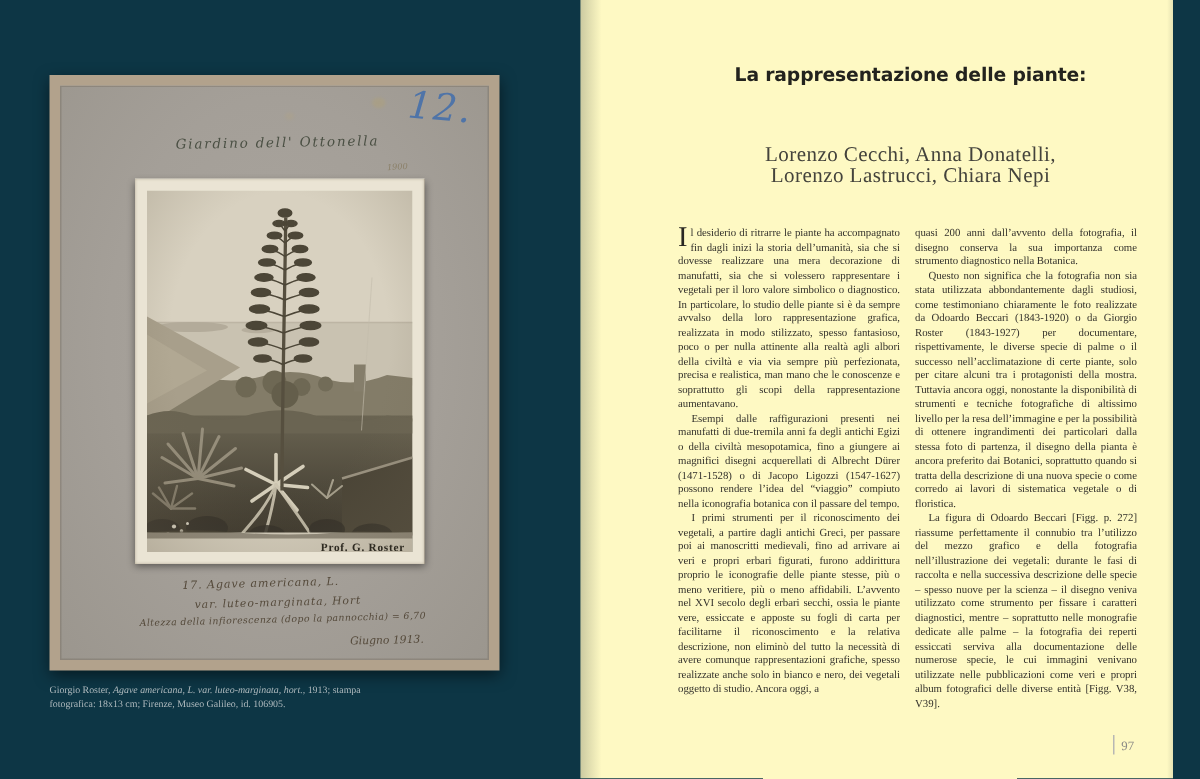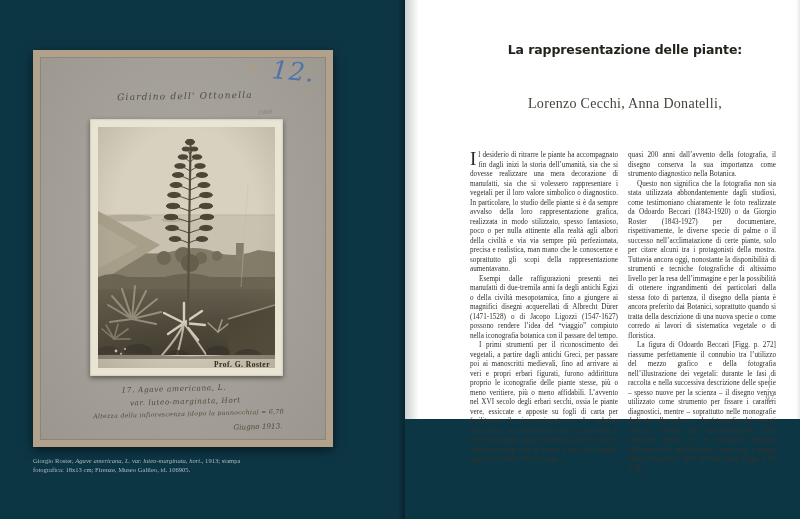--- a/index.html
+++ b/index.html
@@ -52,22 +52,22 @@
   .hand-line1 { padding-left:82px; font-size:7.4px; letter-spacing:0.6px; }
   .hand-line2 { padding-left:90px; font-size:7.2px; letter-spacing:0.6px; margin-top:4px; }
   .hand-line3 { padding-left:53px; font-size:6.2px; letter-spacing:0.3px; margin-top:4px; }
   .hand-line4 { padding-right:44px; text-align:right; font-size:7.2px; margin-top:7px; }
 
   .plate-caption { position:absolute; left:33px; top:456px; width:235px;
            font-size:6.6px; line-height:9.2px; color:#aeb9bd; }
   .plate-caption .it { font-style:italic; }
 
   
-  .right-page { position:absolute; left:405px; top:0; width:395px; height:419px;
-           background:#ffffff; color:#2f2d27; }
+  .right-page { position:absolute; left:387px; top:0; width:395px; height:519px;
+           background:#fef9c3; color:#2f2d27; }
   .right-page .gutter-shadow { position:absolute; left:0; top:0; width:14px; height:100%;
            background:linear-gradient(to right, rgba(25,35,40,0.22), rgba(25,35,40,0)); }
   .right-page .edge-shadow { position:absolute; right:0; top:0; width:4px; height:100%;
            background:linear-gradient(to left, rgba(25,35,40,0.10), rgba(25,35,40,0)); }
 
   .essay-title { position:absolute; left:45px; top:41px; width:350px; text-align:center;
            font-family:"DejaVu Sans", sans-serif; font-weight:bold;
            font-size:12.5px; line-height:17px; color:#23231e; letter-spacing:-0.1px; }
 
   .essay-authors { position:absolute; left:45px; top:97px; width:350px; text-align:center;
@@ -76,21 +76,21 @@
   .columns { position:absolute; left:65px; top:151px; width:306px; height:322px;
            display:flex; gap:10px; overflow:hidden; }
   .col { width:148px; font-size:7.2px; line-height:9.5px; text-align:justify;
            color:#33312b; }
   .col p { margin:0; }
   .col p.indent { text-indent:9px; }
   .dropcap { float:left; font-size:19px; line-height:16px; padding-right:2px;
            font-weight:normal; color:#2a2823; }
 
   .pagenum-group { position:absolute; right:26px; bottom:16px; display:flex;
-           align-items:center; gap:5px;flex-direction:column; }
+           align-items:center; gap:5px; }
   .pagenum-rule { width:1px; height:13px; background:#b7b7b4; }
   .pagenum { font-size:8.5px; color:#8a8a86; }
 </style>
 </head>
 <body>
 
 <div class="spread">
 
   <div class="left-page">
     <div class="gutter-dark"></div>
@@ -267,20 +267,21 @@
   <div class="right-page">
     <div class="gutter-shadow"></div>
     <div class="edge-shadow"></div>
 
     <div class="essay-title">
       <div>La rappresentazione delle piante:</div>
     </div>
 
     <div class="essay-authors">
       <div>Lorenzo Cecchi, Anna Donatelli,</div>
+      <div>Lorenzo Lastrucci, Chiara Nepi</div>
     </div>
 
     <div class="columns">
       <div class="col">
         <p><span class="dropcap">I</span><span>l desiderio di ritrarre le piante ha accompagnato fin dagli inizi la storia dell’umanità, sia che si dovesse realizzare una mera decorazione di manufatti, sia che si volessero rappresentare i vegetali per il loro valore simbolico o diagnostico. In particolare, lo studio delle piante si è da sempre avvalso della loro rappresentazione grafica, realizzata in modo stilizzato, spesso fantasioso, poco o per nulla attinente alla realtà agli albori della civiltà e via via sempre più perfezionata, precisa e realistica, man mano che le conoscenze e soprattutto gli scopi della rappresentazione aumentavano.</span></p>
         <p class="indent">Esempi dalle raffigurazioni presenti nei manufatti di due-tremila anni fa degli antichi Egizi o della civiltà mesopotamica, fino a giungere ai magnifici disegni acquerellati di Albrecht Dürer (1471-1528) o di Jacopo Ligozzi (1547-1627) possono rendere l’idea del “viaggio” compiuto nella iconografia botanica con il passare del tempo.</p>
         <p class="indent">I primi strumenti per il riconoscimento dei vegetali, a partire dagli antichi Greci, per passare poi ai manoscritti medievali, fino ad arrivare ai veri e propri erbari figurati, furono addirittura proprio le iconografie delle piante stesse, più o meno veritiere, più o meno affidabili. L’avvento nel XVI secolo degli erbari secchi, ossia le piante vere, essiccate e apposte su fogli di carta per facilitarne il riconoscimento e la relativa descrizione, non eliminò del tutto la necessità di avere comunque rappresentazioni grafiche, spesso realizzate anche solo in bianco e nero, dei vegetali oggetto di studio. Ancora oggi, a</p>
       </div>
       <div class="col">
         <p>quasi 200 anni dall’avvento della fotografia, il disegno conserva la sua importanza come strumento diagnostico nella Botanica.</p>

